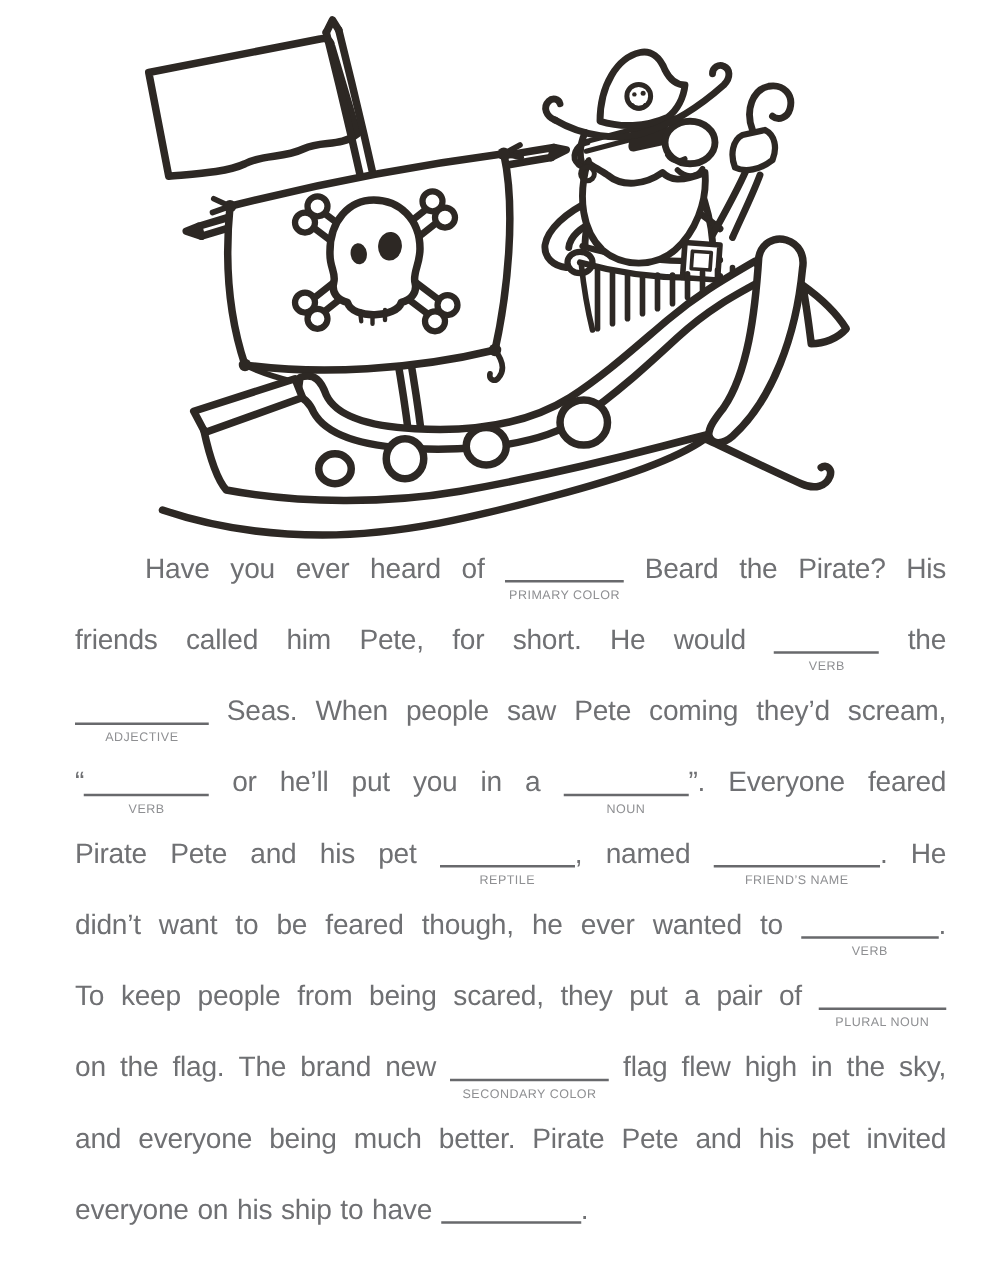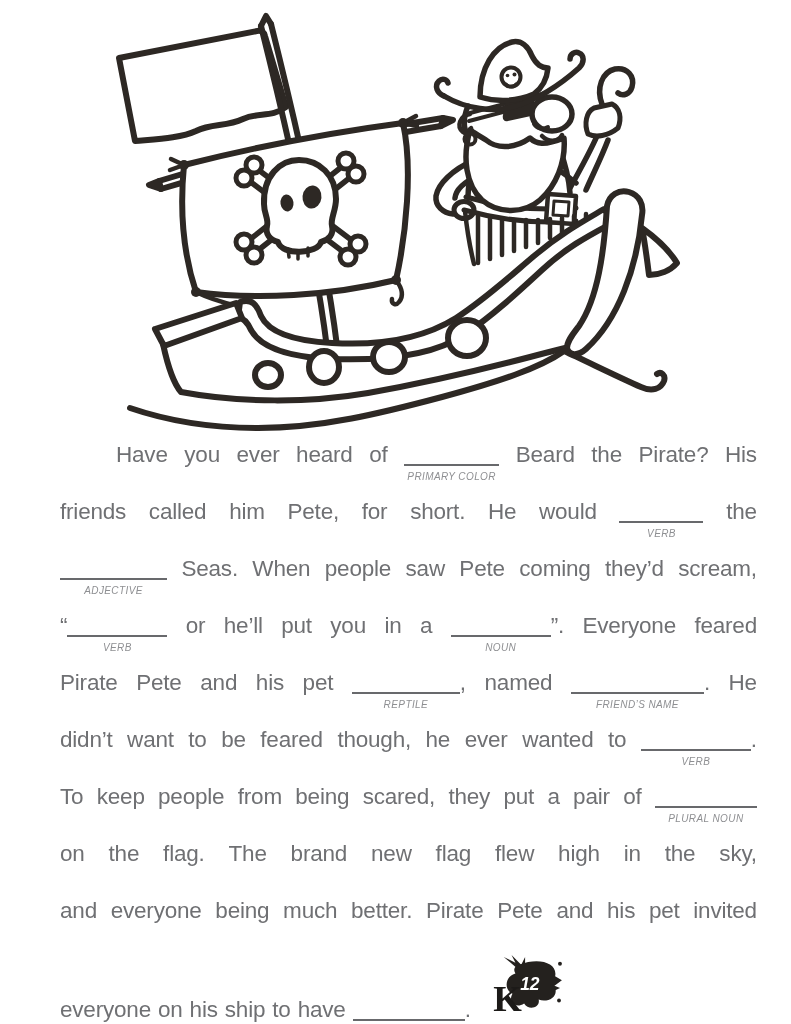--- a/index.html
+++ b/index.html
@@ -9,21 +9,21 @@
   .story{position:absolute;left:47px;width:697px;top:442px;margin-left:13px;}
   .line{position:relative;height:57px;display:flex;align-items:baseline;
         font-size:22.5px;color:#6f7073;letter-spacing:-0.2px;white-space:nowrap;}
   .line.justify{justify-content:space-between;}
   .line.left{justify-content:flex-start;gap:7px;}
   .line.indent{padding-left:56px;}
   .tok{display:inline;}
   .blank-line{display:inline-block;height:0;border-bottom:2px solid #68696c;
         margin-bottom:-4px;position:relative;}
   .blank-label{position:absolute;left:50%;top:7px;transform:translateX(-50%);
-        font-size:10px;font-style:italic;color:#8e8f92;letter-spacing:0.4px;
+        font-size:10px;color:#8e8f92;letter-spacing:0.4px;
         white-space:nowrap;font-family:"Liberation Sans", sans-serif;}
   .logo{display:inline-block;width:72px;height:62px;margin-left:14px;margin-bottom:-16px;}
 </style>
 </head>
 <body>
 
 <svg class="art" viewBox="0 0 791 438" width="791" height="438" fill="none" stroke="#2d2824" stroke-width="6" stroke-linecap="round" stroke-linejoin="round" aria-label="Black and white cartoon line art of a pirate captain with hook hand standing on a pirate ship with a skull-and-crossbones sail and a blank flag, floating on a wave">
 
   <g>
     <path d="M119,58 L257,31 C261,30 264,32 265,36 L286,107 C272,118 258,112 243,119 C226,127 212,123 196,131 C181,138 157,139 135,141 Z" fill="#fff"></path>
@@ -227,20 +227,21 @@
       <span class="tok">of</span>
       <span class="tok"><span class="blank-line" style="width: 102px;"><span class="blank-label" style="color: rgb(142, 143, 146);">PLURAL NOUN</span></span></span>
     </div>
     <div class="line justify">
       <span class="tok">on</span>
       <span class="tok">the</span>
       <span class="tok">flag.</span>
       <span class="tok">The</span>
       <span class="tok">brand</span>
       <span class="tok">new</span>
+      <span class="tok"><span class="blank-line" style="width: 127px;"><span class="blank-label" style="color: rgb(142, 143, 146);">SECONDARY COLOR</span></span></span>
       <span class="tok">flag</span>
       <span class="tok">flew</span>
       <span class="tok">high</span>
       <span class="tok">in</span>
       <span class="tok">the</span>
       <span class="tok">sky,</span>
     </div>
     <div class="line justify">
       <span class="tok">and</span>
       <span class="tok">everyone</span>
@@ -255,25 +256,14 @@
       <span class="tok">invited</span>
     </div>
     <div class="line left">
       <span class="tok">everyone</span>
       <span class="tok">on</span>
       <span class="tok">his</span>
       <span class="tok">ship</span>
       <span class="tok">to</span>
       <span class="tok">have</span>
       <span class="tok"><span class="blank-line" style="width: 112px;"></span>.</span>
-  <span class="logo">
-    <svg viewBox="0 0 74 64" width="72" height="62" xmlns="http://www.w3.org/2000/svg">
-      <path d="M26,14 L12,2 L24,8 L20,0 L30,10 L34,2 L34,12 Z" fill="#24211e"></path>
-      <path d="M28,10 C48,2 68,8 65,22 L72,26 L64,32 C70,42 58,50 48,46 C50,54 38,58 33,50 C24,56 16,48 21,40 C12,36 13,22 24,19 C21,14 24,11 28,10 Z" fill="#24211e"></path>
-      <path d="M60,30 L70,34 L62,38 Z" fill="#24211e"></path>
-      <text x="29" y="36" font-size="18" font-style="italic" font-weight="bold" fill="#ffffff" font-family="Liberation Sans, sans-serif">12</text>
-      <text x="1" y="58" font-size="38" font-weight="bold" fill="#1c1a18" font-family="Liberation Serif, serif">K</text>
-      <circle cx="70" cy="9" r="2" fill="#24211e"></circle>
-      <circle cx="69" cy="47" r="2" fill="#24211e"></circle>
-    </svg>
-  </span>
 </div>
   </main>
 
 </body></html>

